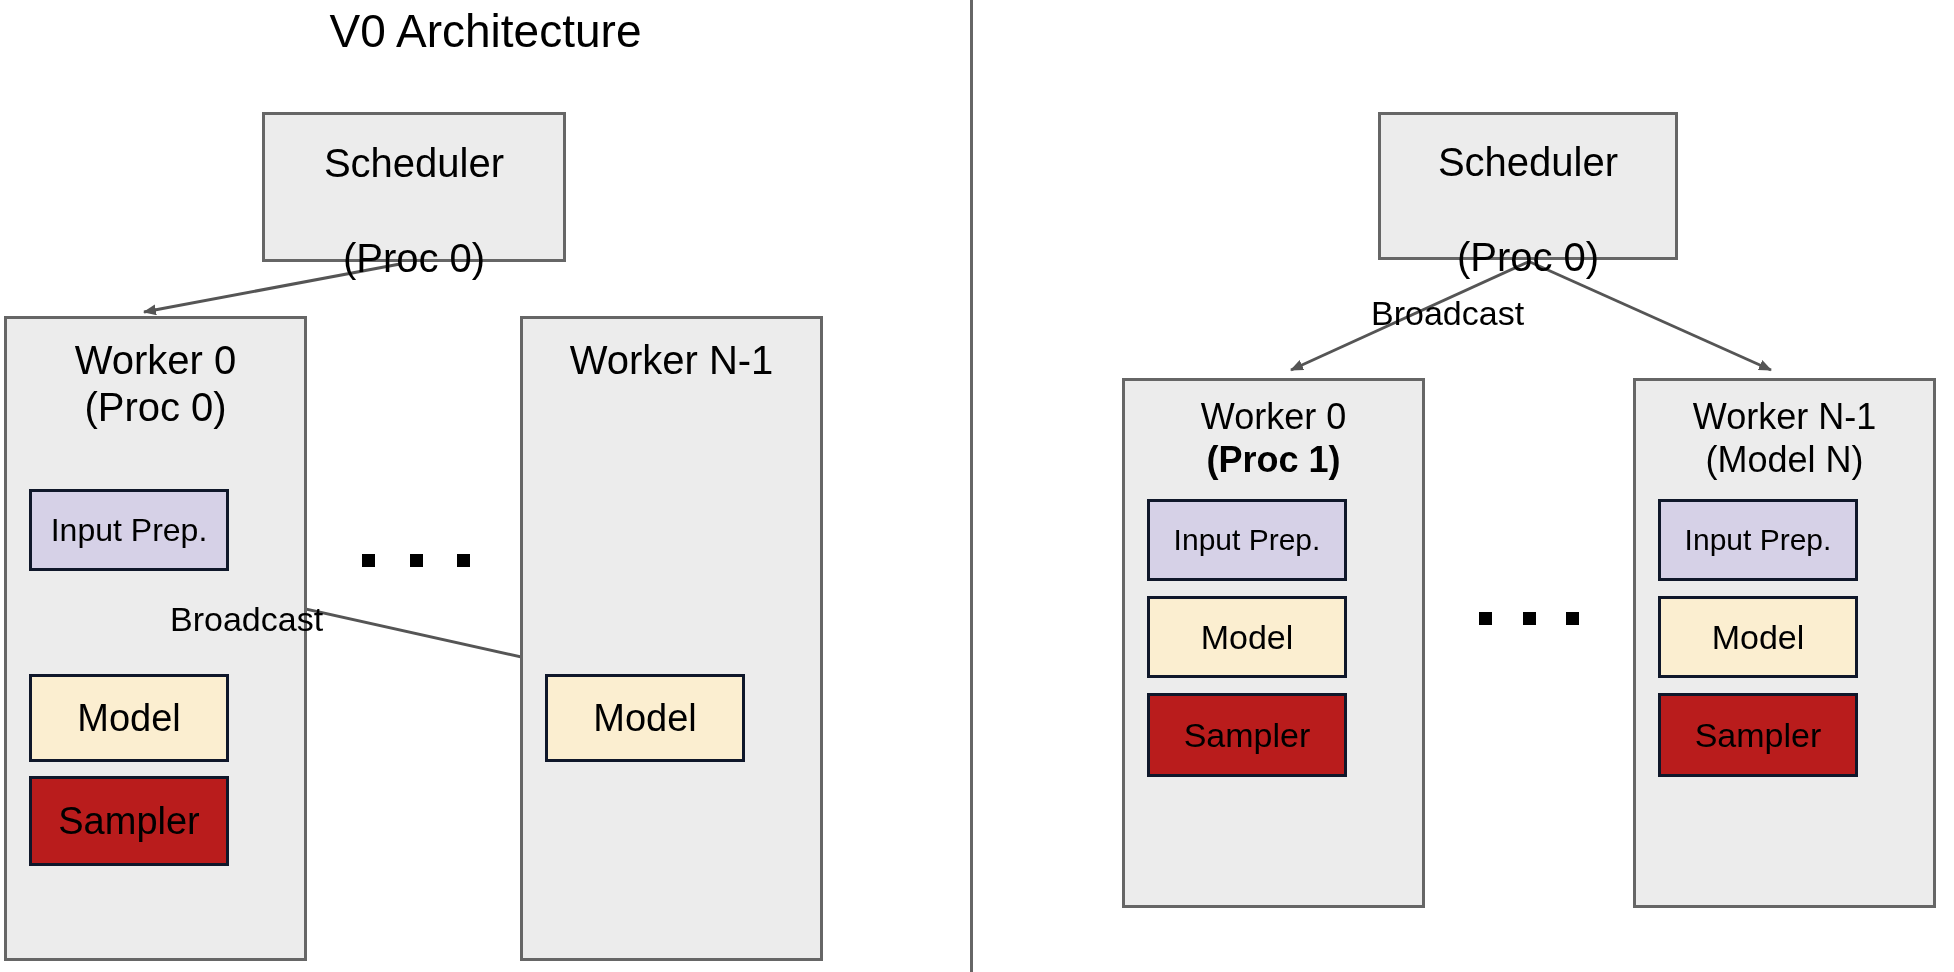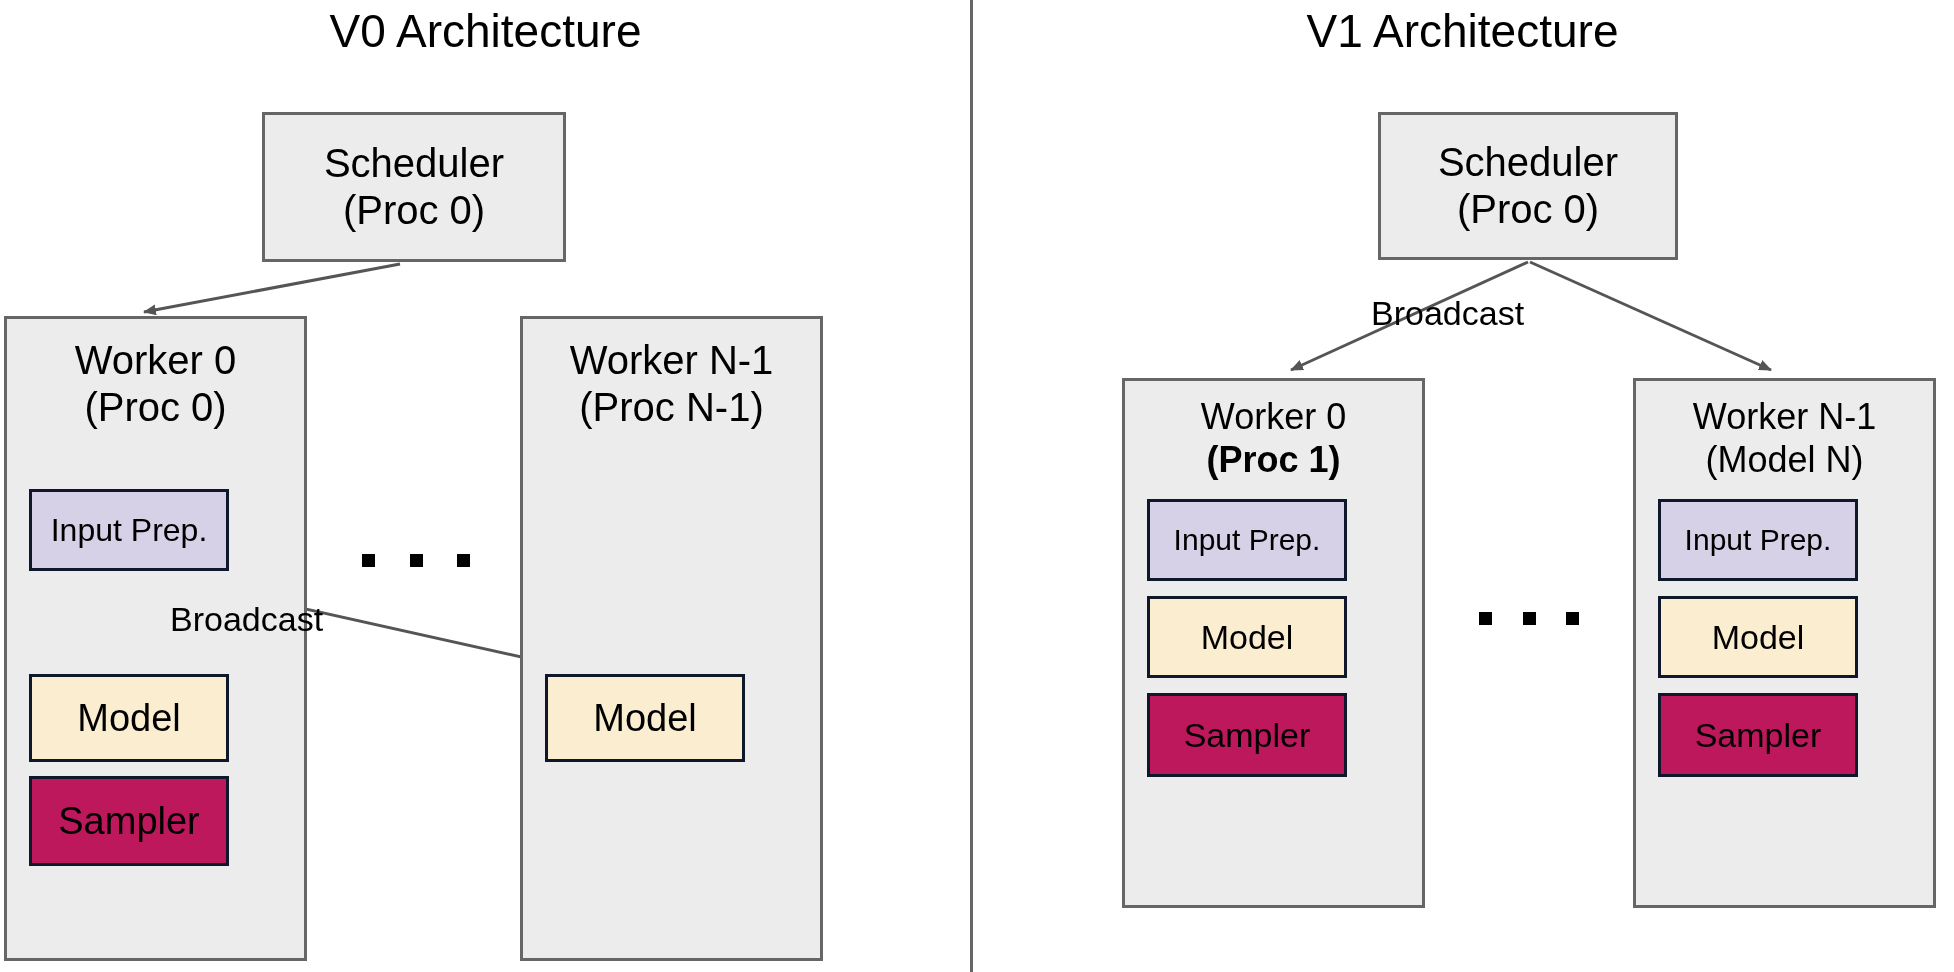--- a/index.html
+++ b/index.html
@@ -62,20 +62,21 @@
     white-space: nowrap;
   }
 
   .scheduler {
     background: #ececec;
     justify-content: center;
   }
   .scheduler .box-label {
     font-size: 40px;
     line-height: 47px;
+    margin-top: 48px;
   }
 
   .worker {
     background: #ececec;
   }
   .worker > .box-label {
     font-size: 40px;
     line-height: 47px;
   }
 
@@ -83,21 +84,21 @@
     position: absolute;
     box-sizing: border-box;
     border: 3px solid #0f172a;
     display: flex;
     align-items: center;
     justify-content: center;
     text-align: left;
   }
   .sub-input  { background: #d6d1e7; }
   .sub-model  { background: #fbeed0; }
-  .sub-sampler{ background: #be185d; }
+  .sub-sampler{ background: #b91c1c; }
 
   .sub-box span { white-space: nowrap; }
 
   .edge-label {
     position: absolute;
     white-space: nowrap;
     font-size: 34px;
     line-height: 38px;
   }
 
@@ -164,39 +165,37 @@
         <span style="font-size:38px;">Model</span>
       </div>
 
       <div class="sub-box sub-sampler" style="left:22px; top:457px; width:200px; height:90px;">
         <span style="font-size:38px;">Sampler</span>
       </div>
     </div>
 
     <div class="box worker" style="left:520px; top:316px; width:303px; height:645px; padding-top:18px;">
       <div class="box-label">Worker N-1</div>
-      <div class="box-label">(Proc N-1)</div>
 
       <div class="sub-box sub-model" style="left:22px; top:355px; width:200px; height:88px;">
         <span style="font-size:38px;">Model</span>
       </div>
     </div>
 
     <div class="edge-label" style="left:170px; top:600px;">Broadcast</div>
 
     <div class="ellipsis" style="left:362px; top:552px; width:108px; height:16px;">
       <i></i>
         <i></i>
         <i></i>
     </div>
   </div>
 
   <div class="panel" id="panel-v1">
 
-    <div class="panel-title">V1 Architecture</div>
 
     <svg class="arrows" viewBox="0 0 983 972">
       <defs>
         <marker id="ah-v1" markerWidth="13" markerHeight="11" refX="12" refY="5.5" orient="auto" markerUnits="userSpaceOnUse">
           <path d="M0,0 L13,5.5 L0,11 z" fill="#555555"></path>
         </marker>
       </defs>
 
       <line x1="557" y1="262" x2="320" y2="370" stroke="#555555" stroke-width="3" marker-end="url(#ah-v1)"></line>
 

